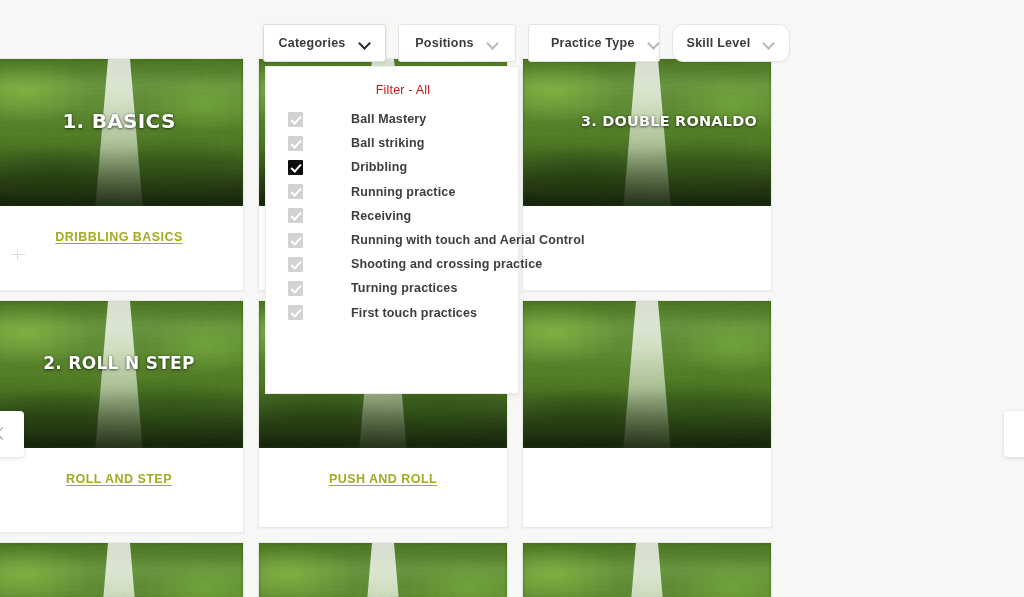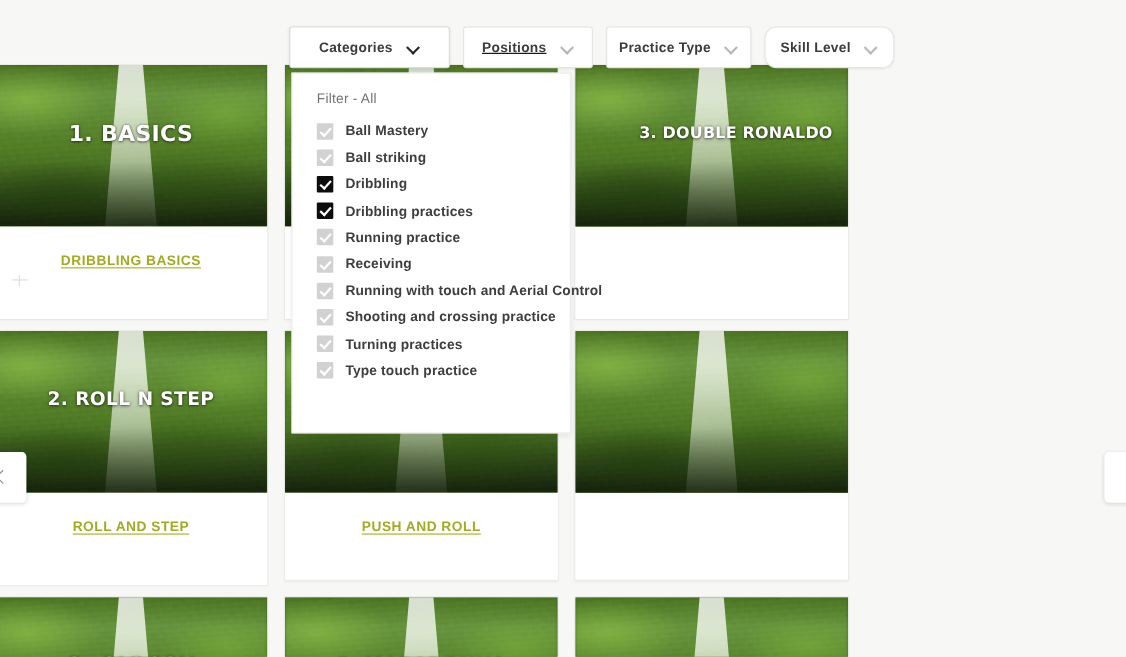--- a/index.html
+++ b/index.html
@@ -200,43 +200,44 @@
     transform: rotate(45deg);
   }
   .chev.strong::after {
     border-right-color: #2a2a2a;
     border-bottom-color: #2a2a2a;
     border-right-width: 2.4px;
     border-bottom-width: 2.4px;
   }
 
   
-  .fb-categories { width: 146px; }
-  .fb-positions  { width: 118px; text-decoration: underline; }
-  .fb-practice   { width: 132px; }
+  .fb-categories { width: 123px; }
+  .fb-positions  { width: 118px; }
+  .fb-practice   { width: 132px; justify-content: space-between; }
   .fb-skill      { width: 118px; border-radius: 11px; }
 
   
   .dropdown {
     position: absolute;
     left: 265px;
     top: 66px;
     width: 254px;
     height: 328px;
     background: #ffffff;
     border: 1px solid #ececea;
     box-shadow: 0 2px 6px rgba(0,0,0,0.08);
     z-index: 50;
     padding: 16px 0 10px 0;
   }
   .dd-head {
     font-size: 12.5px;
-    color: #737373;
+    color: #b91c1c;
     padding: 0 0 10px 22px;
     letter-spacing: 0.2px;
+    text-align: center;
   }
   .dd-list { display: flex; flex-direction: column; }
   .dd-item {
     display: flex;
     align-items: center;
     gap: 11px;
     padding: 4.6px 0 4.6px 22px;
     cursor: pointer;
   }
   .cbox {
@@ -256,20 +257,21 @@
     border-bottom: 2px solid #ffffff;
     transform: rotate(42deg);
   }
   .cbox.checked::after { border-color: #ffffff; }
   .dd-item .txt {
     font-size: 12.5px;
     color: #3e3e3e;
     font-weight: bold;
     letter-spacing: 0.15px;
     white-space: nowrap;
+    margin-left: 37px;
   }
 
   
   .nav-arrow {
     position: absolute;
     width: 44px;
     height: 46px;
     background: #ffffff;
     border-radius: 4px;
     box-shadow: 0 1px 4px rgba(0,0,0,0.14);
@@ -424,24 +426,20 @@
         </div>
         <div class="dd-item">
           <span class="cbox"></span>
           <span class="txt">Ball striking</span>
         </div>
         <div class="dd-item">
           <span class="cbox checked"></span>
           <span class="txt">Dribbling</span>
         </div>
         <div class="dd-item">
-          <span class="cbox checked"></span>
-          <span class="txt">Dribbling practices</span>
-        </div>
-        <div class="dd-item">
           <span class="cbox"></span>
           <span class="txt">Running practice</span>
         </div>
         <div class="dd-item">
           <span class="cbox"></span>
           <span class="txt">Receiving</span>
         </div>
         <div class="dd-item">
           <span class="cbox"></span>
           <span class="txt">Running with touch and Aerial Control</span>
@@ -449,21 +447,21 @@
         <div class="dd-item">
           <span class="cbox"></span>
           <span class="txt">Shooting and crossing practice</span>
         </div>
         <div class="dd-item">
           <span class="cbox"></span>
           <span class="txt">Turning practices</span>
         </div>
         <div class="dd-item">
           <span class="cbox"></span>
-          <span class="txt">Type touch practice</span>
+          <span class="txt">First touch practices</span>
         </div>
       </div>
   </div>
 
   <div class="nav-arrow nav-prev">
     <span class="arrow-g"></span>
   </div>
   <div class="nav-arrow nav-next">
     <span class="arrow-g"></span>
   </div>

